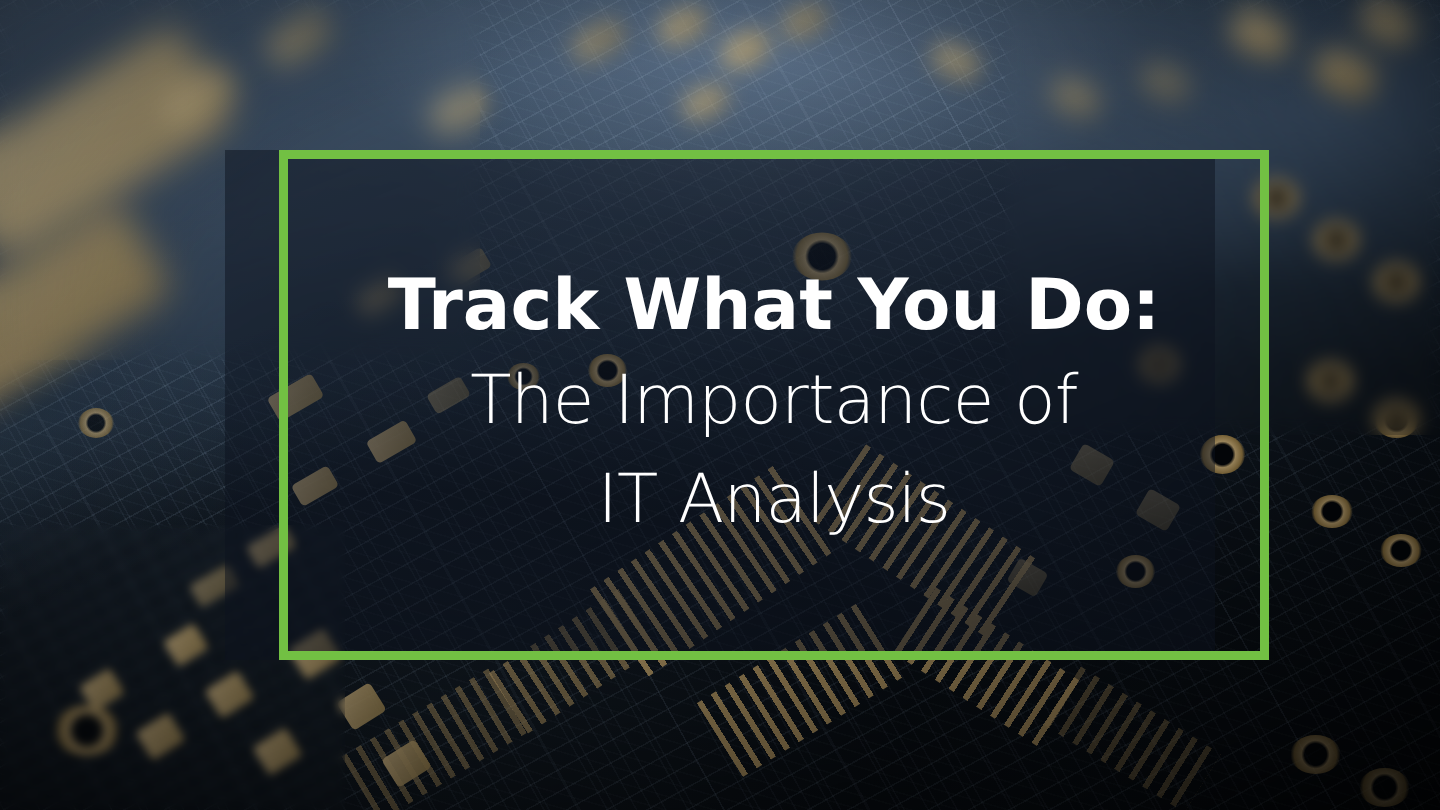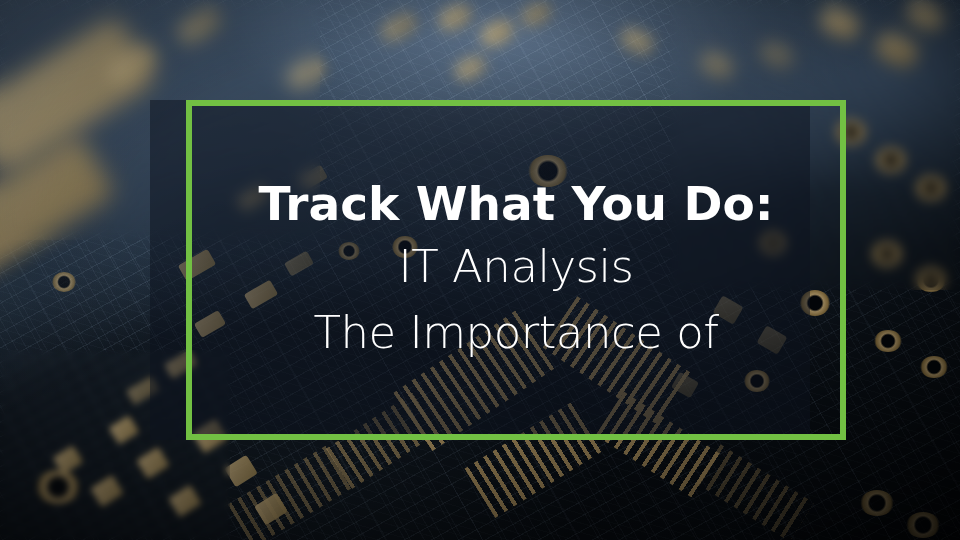--- a/index.html
+++ b/index.html
@@ -205,18 +205,18 @@
     <div class="dof dof-bl"></div>
 
     <div class="grade"></div>
   </div>
 
   <div class="scrim" style="left: 150px; top: 100px; width: 660px; height: 340px; background: rgba(12, 18, 30, 0.5);"></div>
 
   <div class="frame" style="border-color: rgb(114, 192, 67); left: 150px; top: 100px; width: 660px; height: 340px; border-width: 6px;">
     <div class="titleblock">
       <div class="line line-1" style="color: rgb(255, 255, 255);">Track What You Do:</div>
+      <div class="line line-2" style="color: rgb(255, 255, 255);">The Importance of</div>
       <div class="line line-3" style="color: rgb(255, 255, 255);">IT Analysis</div>
-      <div class="line line-2" style="color: rgb(255, 255, 255);">The Importance of</div>
     </div>
   </div>
 
 </div>
 
 </body></html>

